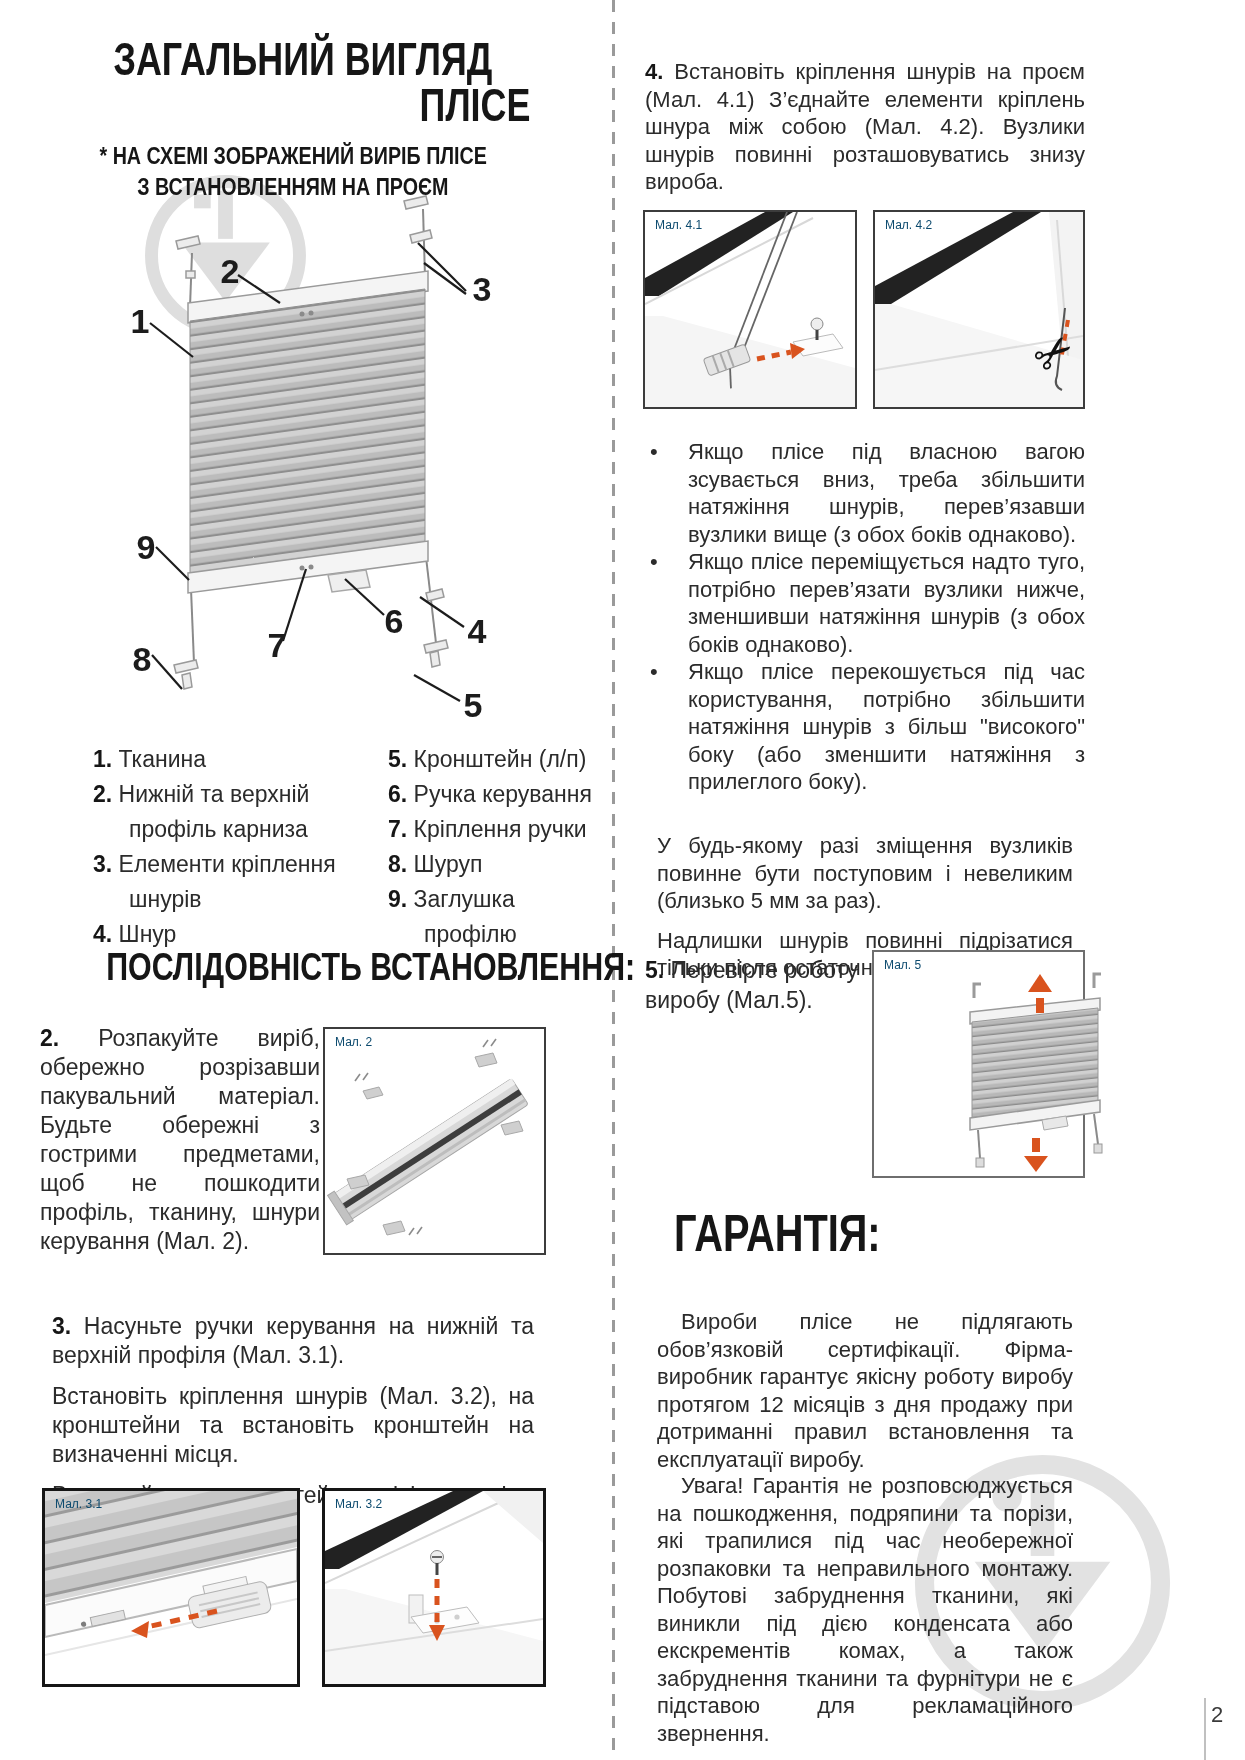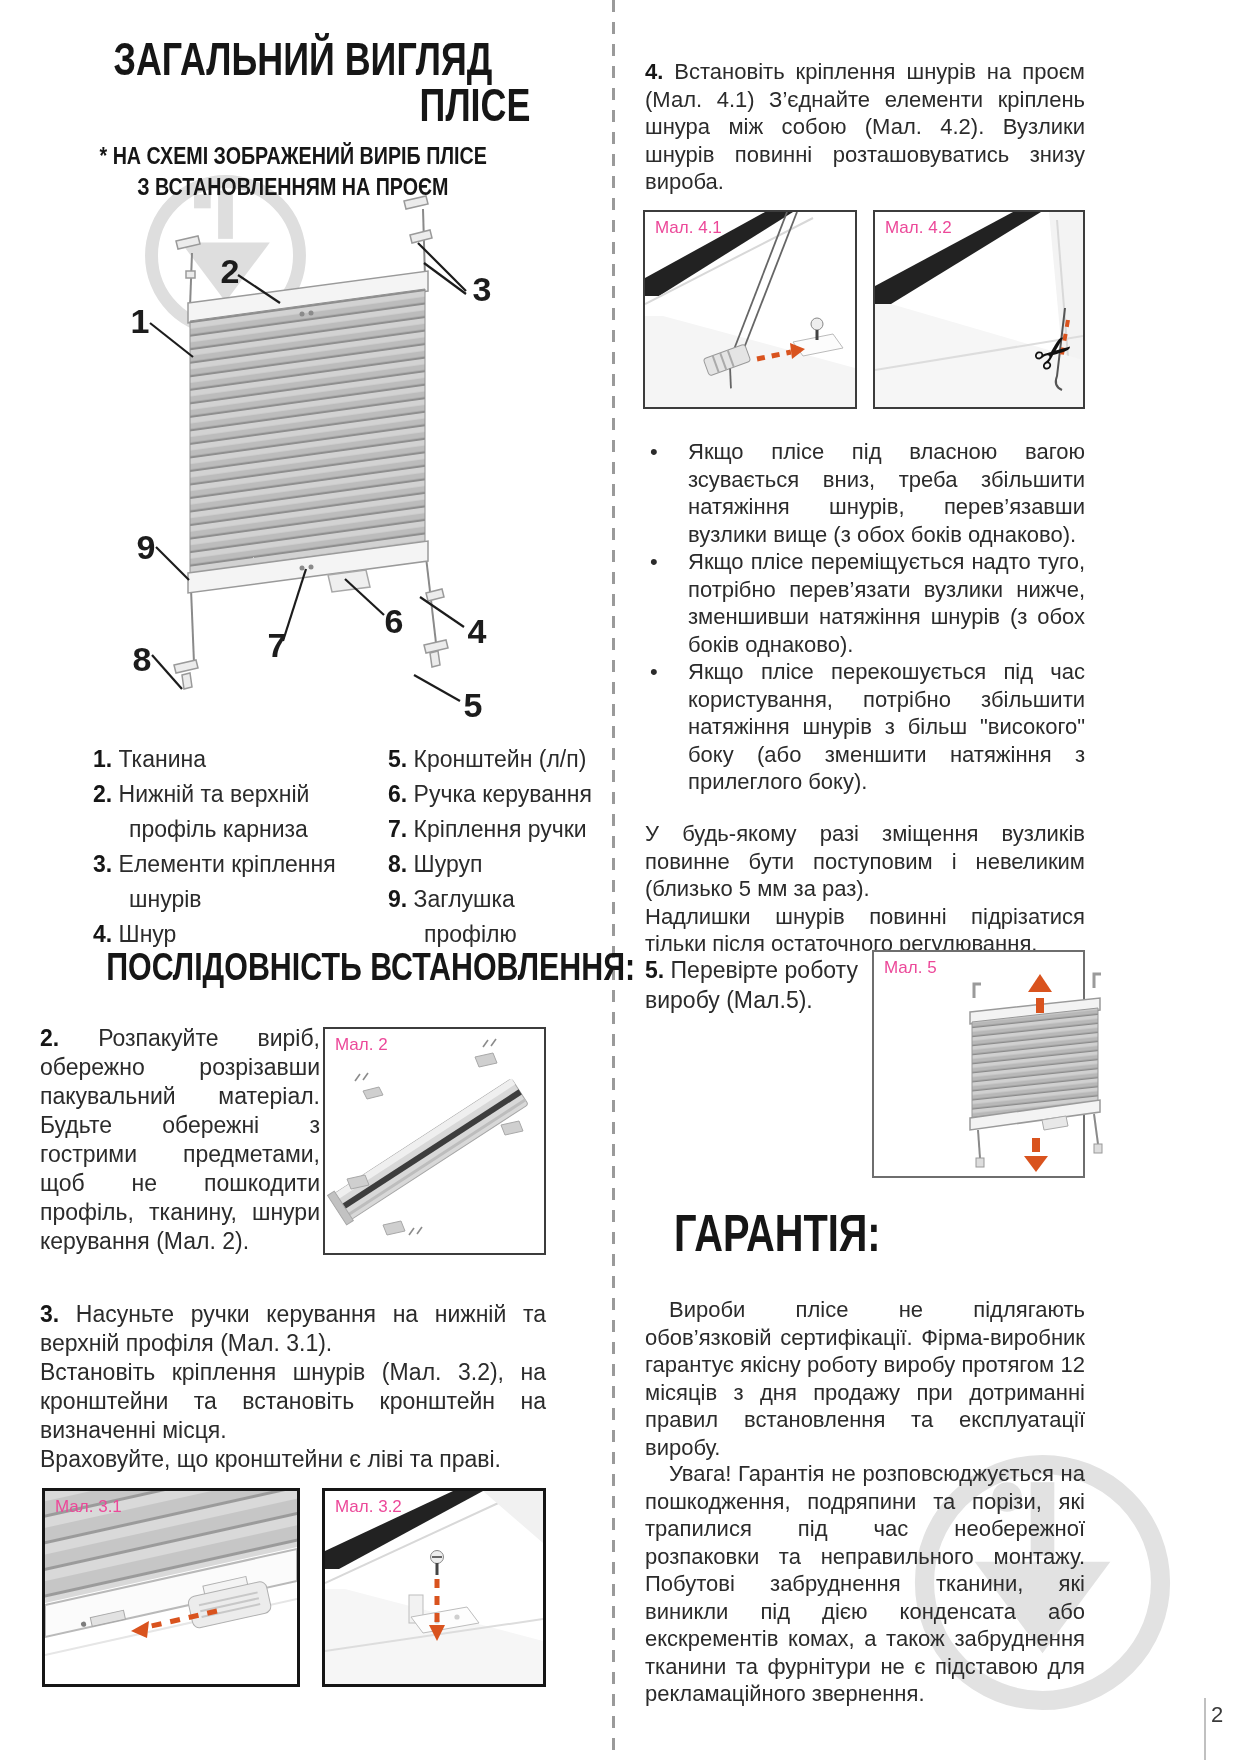--- a/index.html
+++ b/index.html
@@ -14,26 +14,26 @@
   .title{left:40px;top:36px;width:506px;text-align:right;line-height:46px;font-size:46px;}
   .subtitle{left:40px;top:140px;width:506px;text-align:center;line-height:31px;font-size:24px;}
   .subtitle .cond{transform:scaleX(0.82);}
   .h2{left:40px;top:946px;width:506px;text-align:right;font-size:38px;line-height:42px;}
   .h2 .cond{transform:scaleX(0.80);}
   .warr-title{left:645px;top:1212px;width:440px;text-align:left;font-size:51px;line-height:44px;}
   .body-l{font-size:23px;line-height:29px;}
   .body-r{font-size:22px;line-height:27.5px;}
   .just{text-align:justify;}
   .num{font-weight:700;color:#161616;}
-  p{margin:0;}
+  p{margin:12px;}
   .legend{left:40px;top:742px;width:506px;font-size:23px;line-height:35px;}
   .leg-col{position:absolute;top:0;margin-left:48px;}
   .leg-item{padding-left:36px;text-indent:-36px;}
   .figbox{position:absolute;background:#fff;box-sizing:border-box;}
-  .figlabel{position:absolute;top:6px;left:10px;font-size:17px;color:#ec4899;z-index:2;}
+  .figlabel{position:absolute;top:6px;left:10px;font-size:12px;color:#0c4a6e;z-index:2;}
   .b2{border:2px solid #3c3c3c;}
   .b3{border:3px solid #151515;}
   .bg{border:2px solid #6e6e6e;padding-left:48px;}
   ul.bullets{list-style:none;margin:0;padding:0;}
   ul.bullets li{position:relative;padding-left:43px;margin:0;}
   ul.bullets .dot{position:absolute;left:5px;top:0;}
   .pagebar{left:1204px;top:1698px;width:2px;height:62px;background:#c0c0c0;}
   .pageno{left:1211px;top:1702px;font-size:22px;color:#3a3a3a;}
   svg{display:block;}
   .ldr{stroke:#1c1c1c;stroke-width:2.2;}

